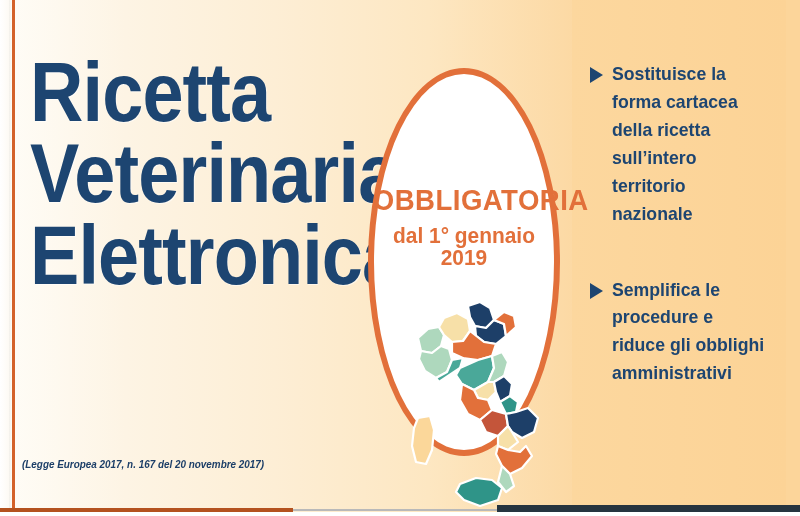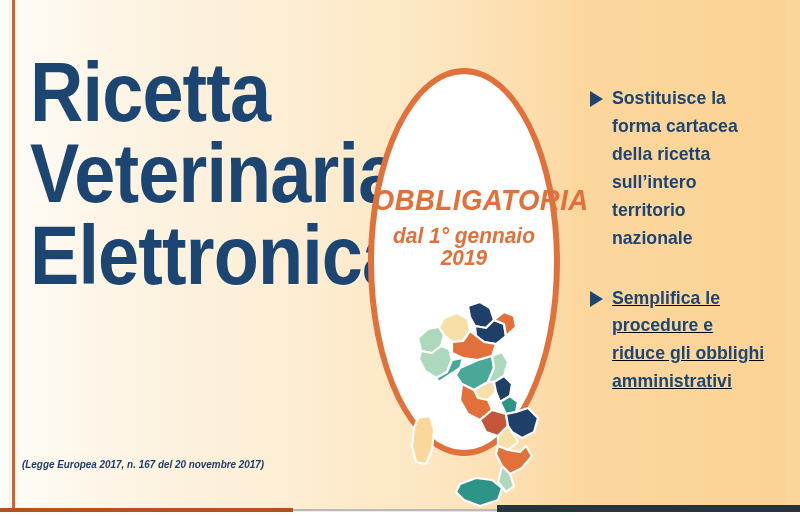--- a/index.html
+++ b/index.html
@@ -146,21 +146,20 @@
     border-radius: 50% / 50%;
     background: #ffffff;
     box-sizing: border-box;
   }
   .oval-text {
     position: absolute;
     left: 368px; top: 186px;
     width: 192px;
     text-align: center;
     z-index: 4;
-    font-style: italic;
   }
   .oval-main {
     color: #e2703a;
     font-family: "Liberation Sans", sans-serif;
     font-weight: bold;
     font-size: 29px;
     letter-spacing: 0.5px;
     line-height: 1;
     transform: scaleX(0.95);
   }
@@ -185,23 +184,22 @@
 
   
   .bullets {
     position: absolute;
     left: 590px; top: 60px;
     width: 190px;
   }
   .bullet {
     position: relative;
     margin-bottom: 30px;
-    margin-top: 24px;
-  }
-  .bullet-2 { margin-top: 32px; text-decoration: underline; }
+  }
+  .bullet-2 { margin-top: 48px; }
   .tri {
     position: absolute;
     left: 0; top: 7px;
     width: 0; height: 0;
     border-left: 13px solid #1d4571;
     border-top: 8px solid transparent;
     border-bottom: 8px solid transparent;
   }
   .bullet-text {
     margin-left: 22px;

